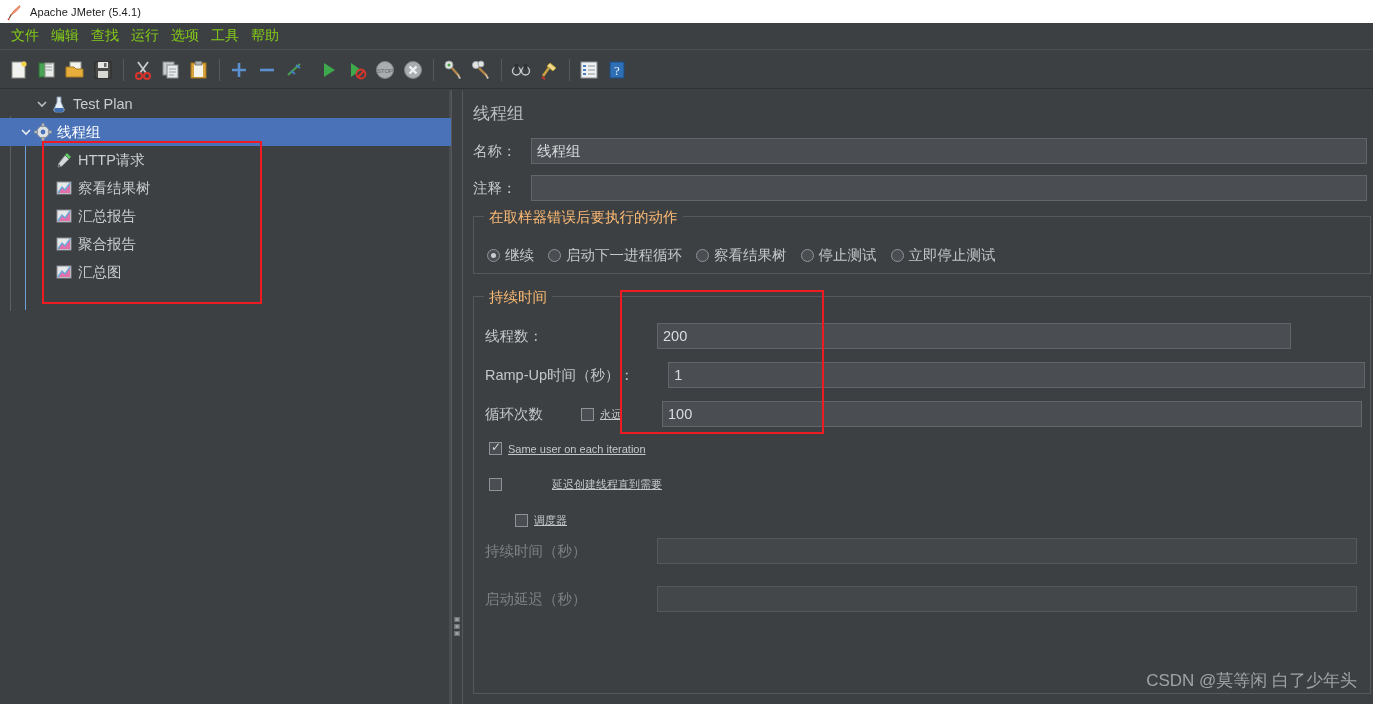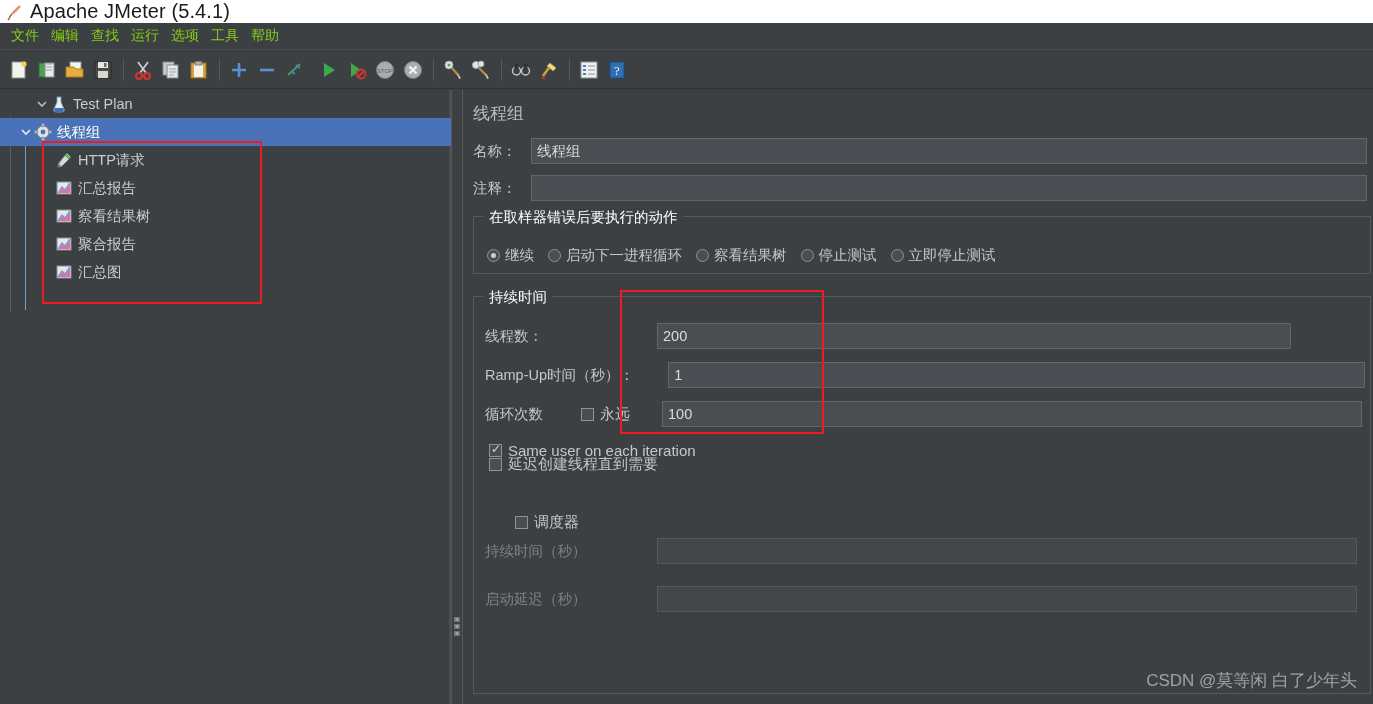--- a/index.html
+++ b/index.html
@@ -19,21 +19,21 @@
   
   .titlebar {
     position: absolute; left: 0; top: 0;
     width: 1373px; height: 23px;
     background: #ffffff;
     display: flex; align-items: center;
     padding-left: 6px;
   }
   .title-icon { width: 18px; height: 18px; position: relative; flex: none; margin-right: 6px; }
   .title-text {
-    font-size: 20px; color: #1b1b1b;
+    font-size: 11px; color: #1b1b1b;
     font-family: "Liberation Sans", sans-serif;
     letter-spacing: 0.1px;
   }
 
   
   .menubar {
     position: absolute; left: 0; top: 23px;
     width: 1373px; height: 27px;
     background: #3c4043;
     display: flex; align-items: center;
@@ -152,21 +152,21 @@
 
   .group {
     position: absolute;
     border: 1px solid #55595d;
   }
   .group-title {
     position: absolute; top: -9px; left: 10px;
     background: #3c4043;
     padding: 0 5px;
     font-size: 14.5px;
-    color: #ffffff;
+    color: #fdba74;
     white-space: nowrap;
   }
 
   .radio-row { position: absolute; display: flex; align-items: center; }
   .radio-item { display: flex; align-items: center; margin-right: 14px; white-space: nowrap; }
   .radio-dot {
     width: 13px; height: 13px; border-radius: 50%;
     border: 1px solid #8f9397;
     background: #4a4e52;
     margin-right: 5px;
@@ -186,21 +186,21 @@
     background: #4a4e52;
     margin-right: 6px;
     position: relative; flex: none;
   }
   .chk.on::after {
     content: "✓";
     position: absolute; left: 1px; top: -3px;
     font-size: 12px; color: #d5d8da;
     line-height: 14px;
   }
-  .check-label { font-size: 15px; color: #c4c8ca; white-space: nowrap; }
+  .check-label { font-size: 11px; color: #c4c8ca; white-space: nowrap; text-decoration: underline; }
 
   
   .annot {
     position: absolute;
     border: 2px solid #ee1c22;
     pointer-events: none;
   }
 
   
   .watermark {
@@ -437,32 +437,32 @@
     </div>
 
     <div class="tree-row" style="padding-left:55px;">
       <span class="tree-ico">
         <svg class="ic" viewBox="0 0 18 18">
           <rect x="2" y="3" width="14" height="12" fill="#e6e8ea" stroke="#8b9096"></rect>
           <path d="M3 14 L7 8 L10 11 L15 4 L15 14 Z" fill="#e56fa8"></path>
           <path d="M3 14 L7 8 L10 11 L15 4" stroke="#6aa7d8" stroke-width="1.4" fill="none"></path>
         </svg>
       </span>
-      <span class="tree-label">汇总报告</span>
+      <span class="tree-label">察看结果树</span>
     </div>
 
     <div class="tree-row" style="padding-left:55px;">
       <span class="tree-ico">
         <svg class="ic" viewBox="0 0 18 18">
           <rect x="2" y="3" width="14" height="12" fill="#e6e8ea" stroke="#8b9096"></rect>
           <path d="M3 14 L7 8 L10 11 L15 4 L15 14 Z" fill="#e56fa8"></path>
           <path d="M3 14 L7 8 L10 11 L15 4" stroke="#6aa7d8" stroke-width="1.4" fill="none"></path>
         </svg>
       </span>
-      <span class="tree-label">察看结果树</span>
+      <span class="tree-label">汇总报告</span>
     </div>
 
     <div class="tree-row" style="padding-left:55px;">
       <span class="tree-ico">
         <svg class="ic" viewBox="0 0 18 18">
           <rect x="2" y="3" width="14" height="12" fill="#e6e8ea" stroke="#8b9096"></rect>
           <path d="M3 14 L7 8 L10 11 L15 4 L15 14 Z" fill="#e56fa8"></path>
           <path d="M3 14 L7 8 L10 11 L15 4" stroke="#6aa7d8" stroke-width="1.4" fill="none"></path>
         </svg>
       </span>
@@ -548,21 +548,21 @@
       <span class="chk"></span>
       <span class="check-label" style="width:62px;">永远</span>
       <input class="txt" type="text" style="width: 700px;" value="100">
     </div>
 
     <div class="check-row" style="left:26px; top:352px;">
       <span class="chk on"></span>
       <span class="check-label">Same user on each iteration</span>
     </div>
 
-    <div class="check-row" style="left:26px; top:365px;">
+    <div class="check-row" style="left:26px; top:387px;gap:44px;">
       <span class="chk"></span>
       <span class="check-label">延迟创建线程直到需要</span>
     </div>
 
     <div class="check-row" style="left:24px; top:423px;padding-left:28px;">
       <span class="chk"></span>
       <span class="check-label">调度器</span>
     </div>
 
     <div class="field-row" style="left:22px; top:448px; width:880px;">

